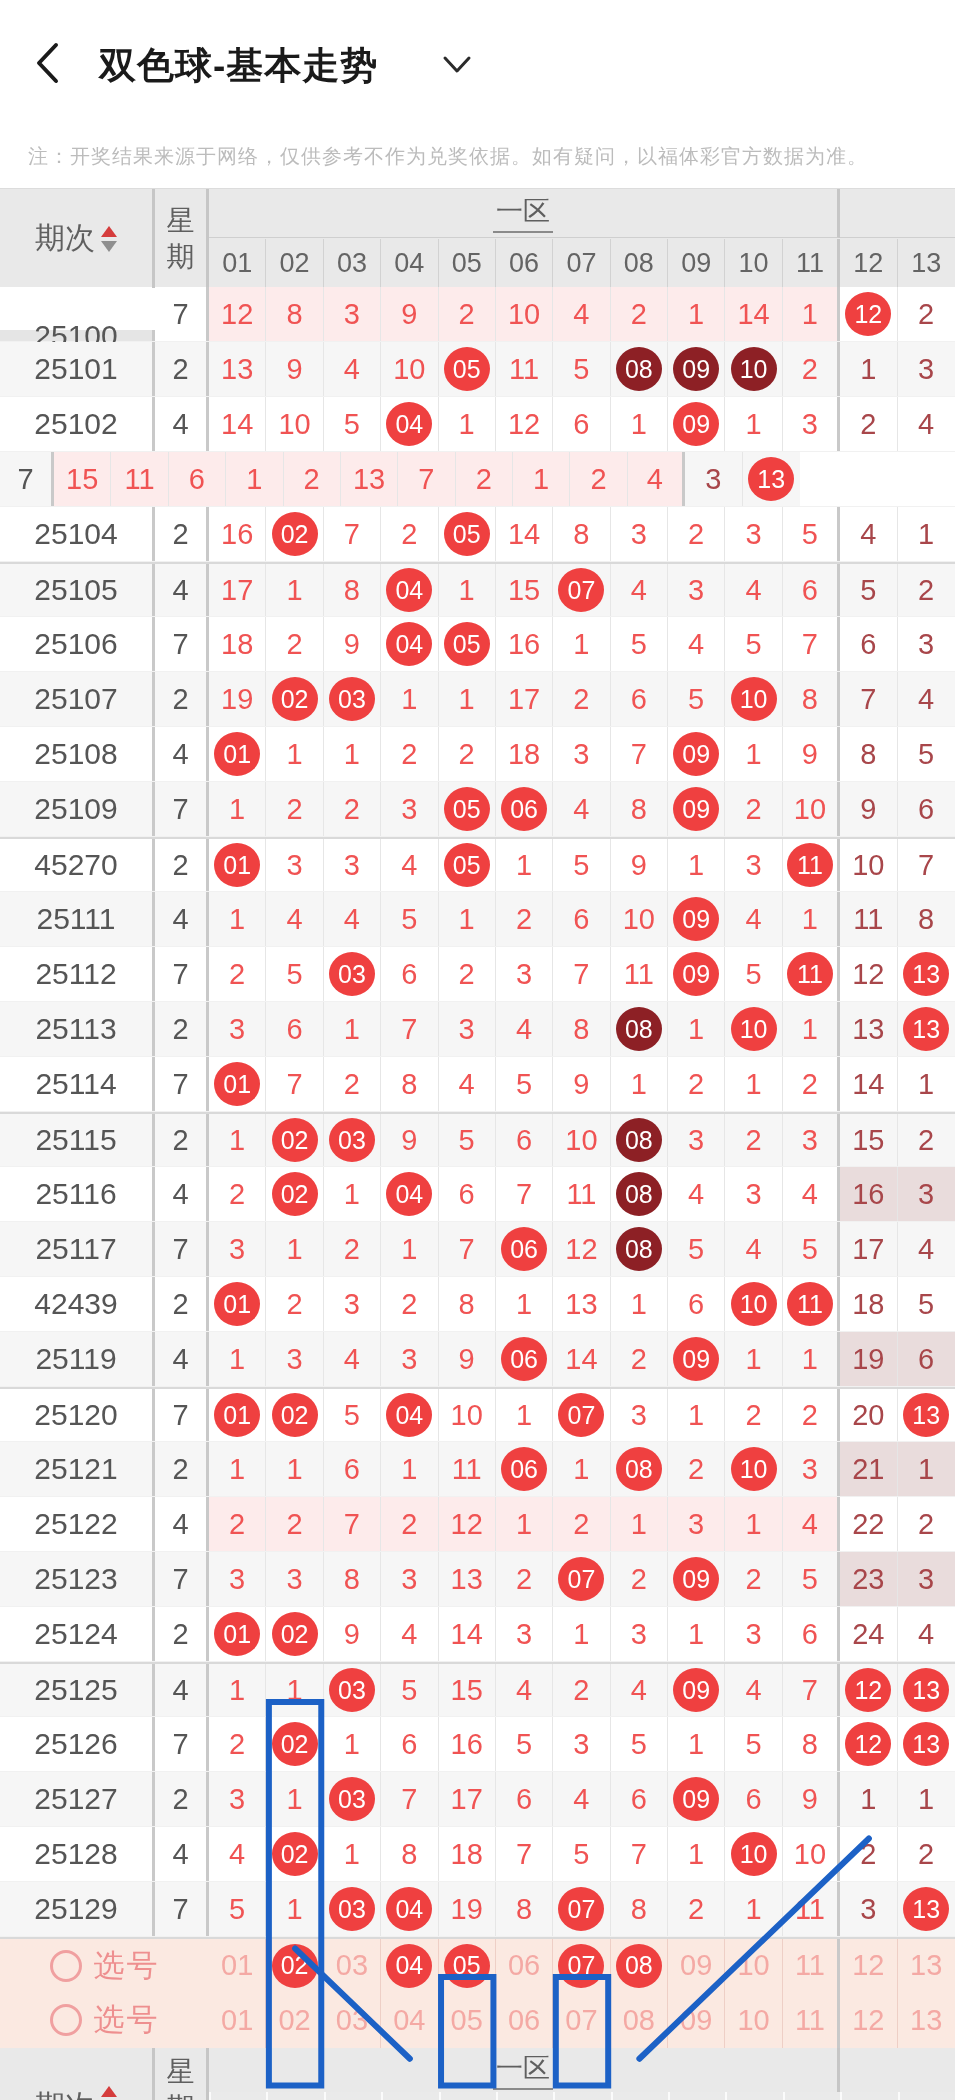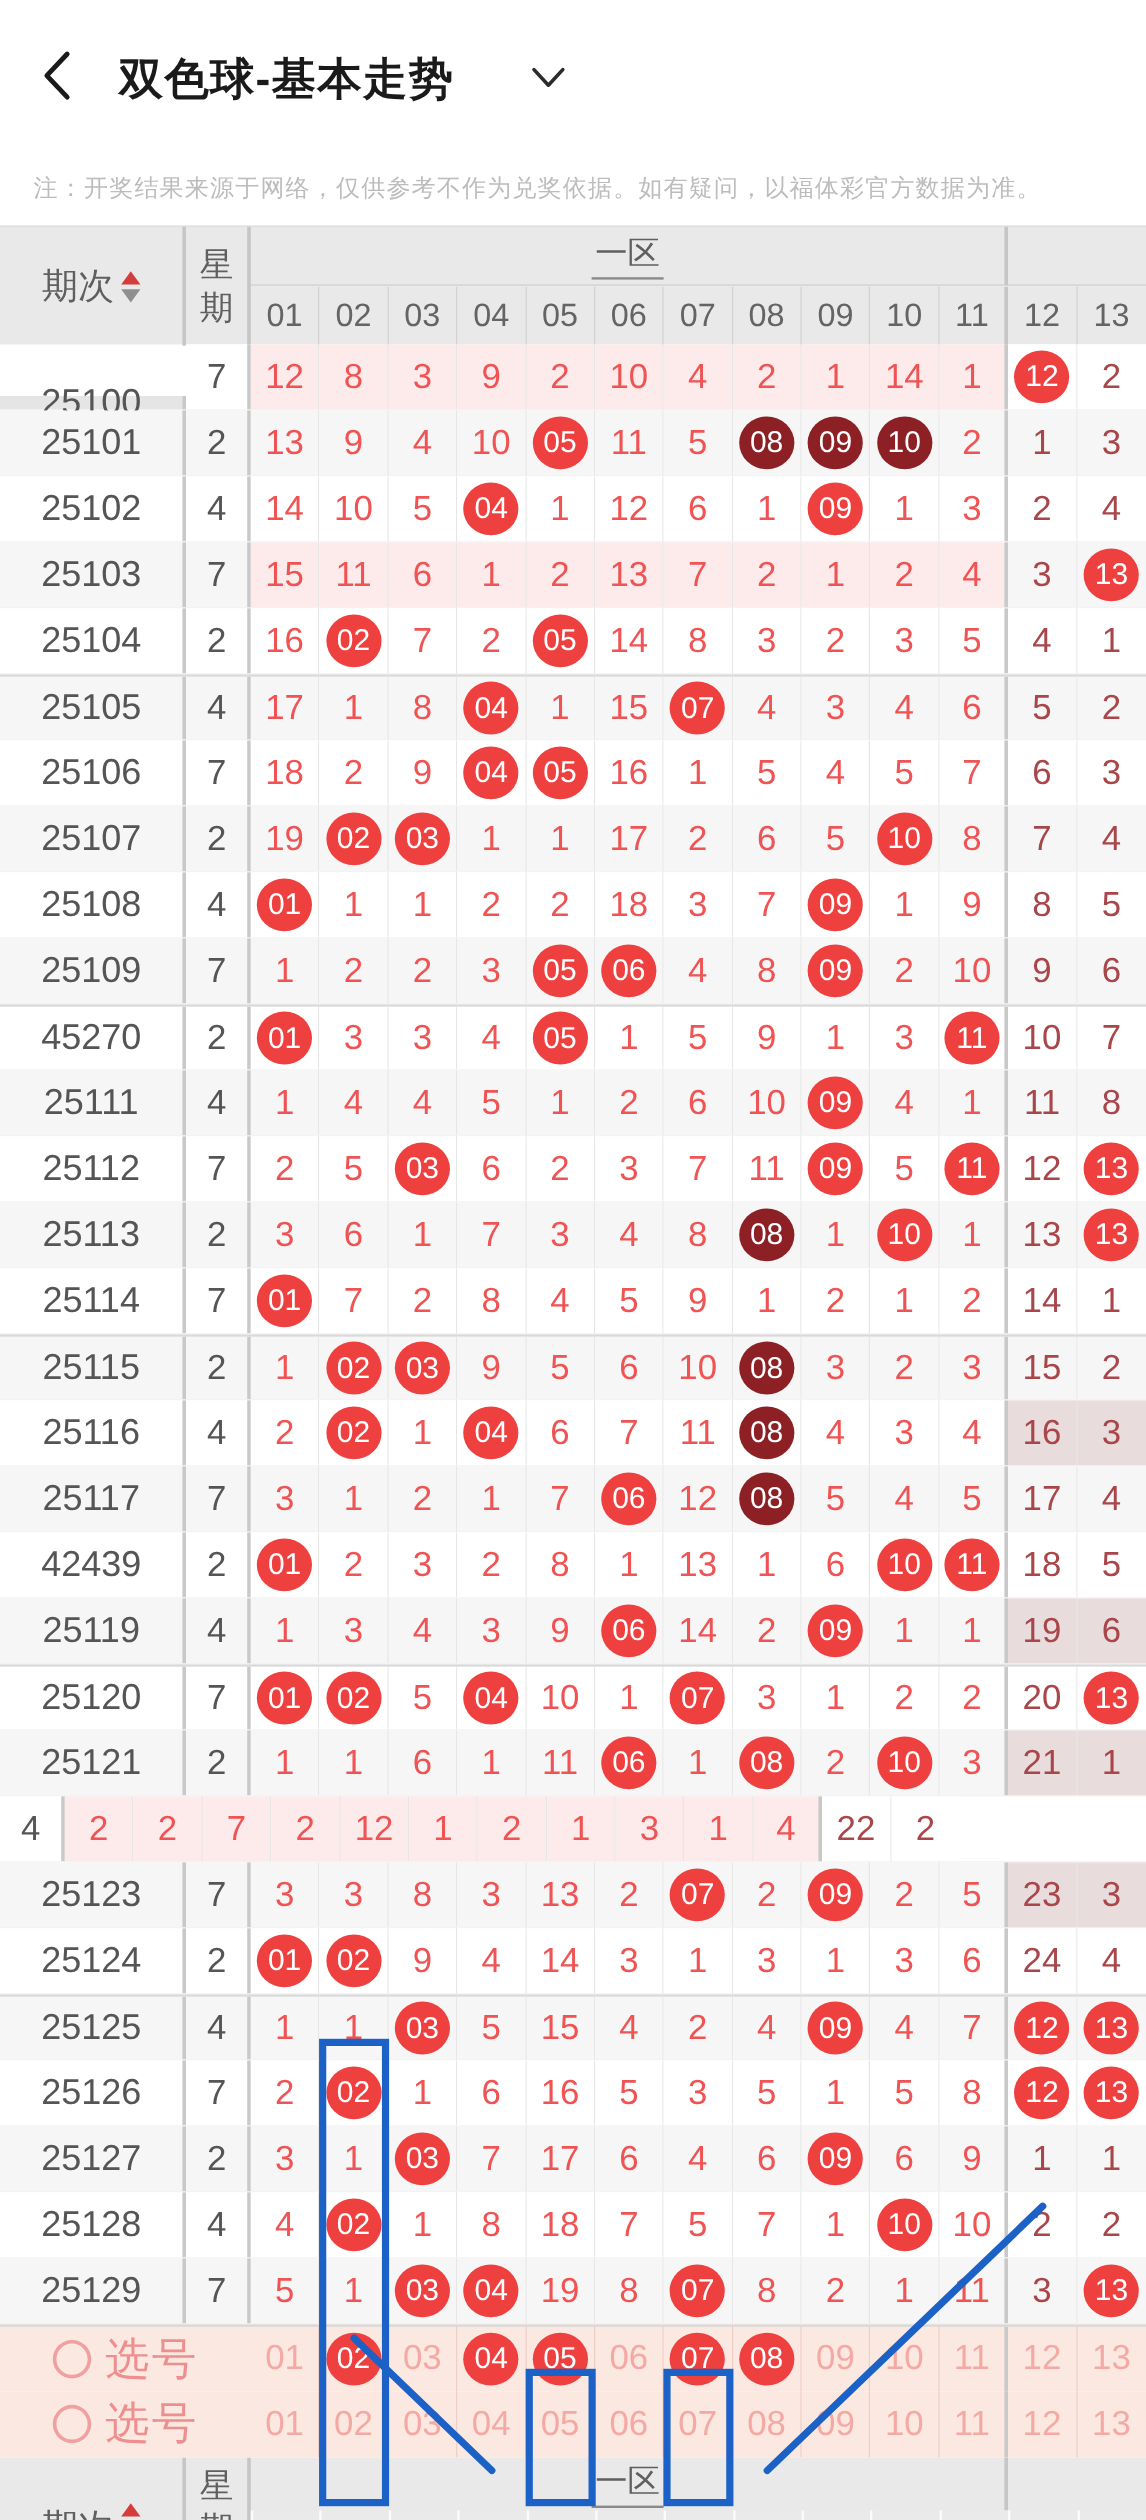--- a/index.html
+++ b/index.html
@@ -54,21 +54,21 @@
   .miss1{color:#f05353;}
   .miss2{color:#a8464a;}
   .ball{width:46px;height:44px;border-radius:50%;display:flex;align-items:center;justify-content:center;
         color:#fff;font-size:25px;flex:none;}
 
   
   .selrow{display:flex;width:955px;height:55.5px;box-sizing:border-box;background:#fbe9e1;}
   .selrow.first{border-top:2px solid #d9d9d9;}
   .c-sel{width:209px;box-sizing:border-box;display:flex;align-items:center;justify-content:center;gap:12px;cursor:pointer;}
   .selring{width:32px;height:32px;border-radius:50%;border:3px solid #f0a0a0;box-sizing:border-box;}
-  .sellabel{font-size:37px;color:#ee8f8f;letter-spacing:2px;text-align:center;}
+  .sellabel{font-size:31px;color:#ee8f8f;letter-spacing:2px;text-align:center;}
   .c.pick{border-right:1px solid rgba(215,160,150,.35);cursor:pointer;}
   .c.pick.zdiv{border-right:3px solid #c9c9c9;}
   .c.pick.last{border-right:none;}
   .picknum{color:#f4a9a4;}
 
   
   .tfoot{position:absolute;left:0;top:1860px;width:955px;height:52px;background:#e9e9e9;overflow:hidden;}
   .f-qi{position:absolute;left:0;top:0;width:155px;height:52px;border-right:3px solid #c6c6c6;box-sizing:border-box;}
   .f-qi-inner{position:absolute;left:0;top:38px;width:152px;display:flex;align-items:flex-start;justify-content:center;gap:6px;
               font-size:30px;color:#5f5f5f;}
@@ -262,21 +262,20 @@
             <span class="miss1">3</span>
           </div>
           <div class="c" style="background: rgb(255, 255, 255);">
             <span class="miss2">2</span>
           </div>
           <div class="c last" style="background: rgb(255, 255, 255);">
             <span class="miss2">4</span>
           </div>
         </div>
         <div class="row">
-          <div class="c-qi" style="background: rgb(246, 246, 246);">25103</div>
           <div class="c-wk" style="background: rgb(246, 246, 246);">7</div>
           <div class="c" style="background: rgb(253, 235, 235);">
             <span class="miss1">15</span>
           </div>
           <div class="c" style="background: rgb(253, 235, 235);">
             <span class="miss1">11</span>
           </div>
           <div class="c" style="background: rgb(253, 235, 235);">
             <span class="miss1">6</span>
           </div>
@@ -1079,20 +1078,21 @@
             <span class="miss1">3</span>
           </div>
           <div class="c" style="background: rgb(233, 220, 220);">
             <span class="miss2">21</span>
           </div>
           <div class="c last" style="background: rgb(233, 220, 220);">
             <span class="miss2">1</span>
           </div>
         </div>
         <div class="row">
+          <div class="c-qi" style="background: rgb(255, 255, 255);">25122</div>
           <div class="c-wk" style="background: rgb(255, 255, 255);">4</div>
           <div class="c" style="background: rgb(253, 235, 235);">
             <span class="miss1">2</span>
           </div>
           <div class="c" style="background: rgb(253, 235, 235);">
             <span class="miss1">2</span>
           </div>
           <div class="c" style="background: rgb(253, 235, 235);">
             <span class="miss1">7</span>
           </div>

